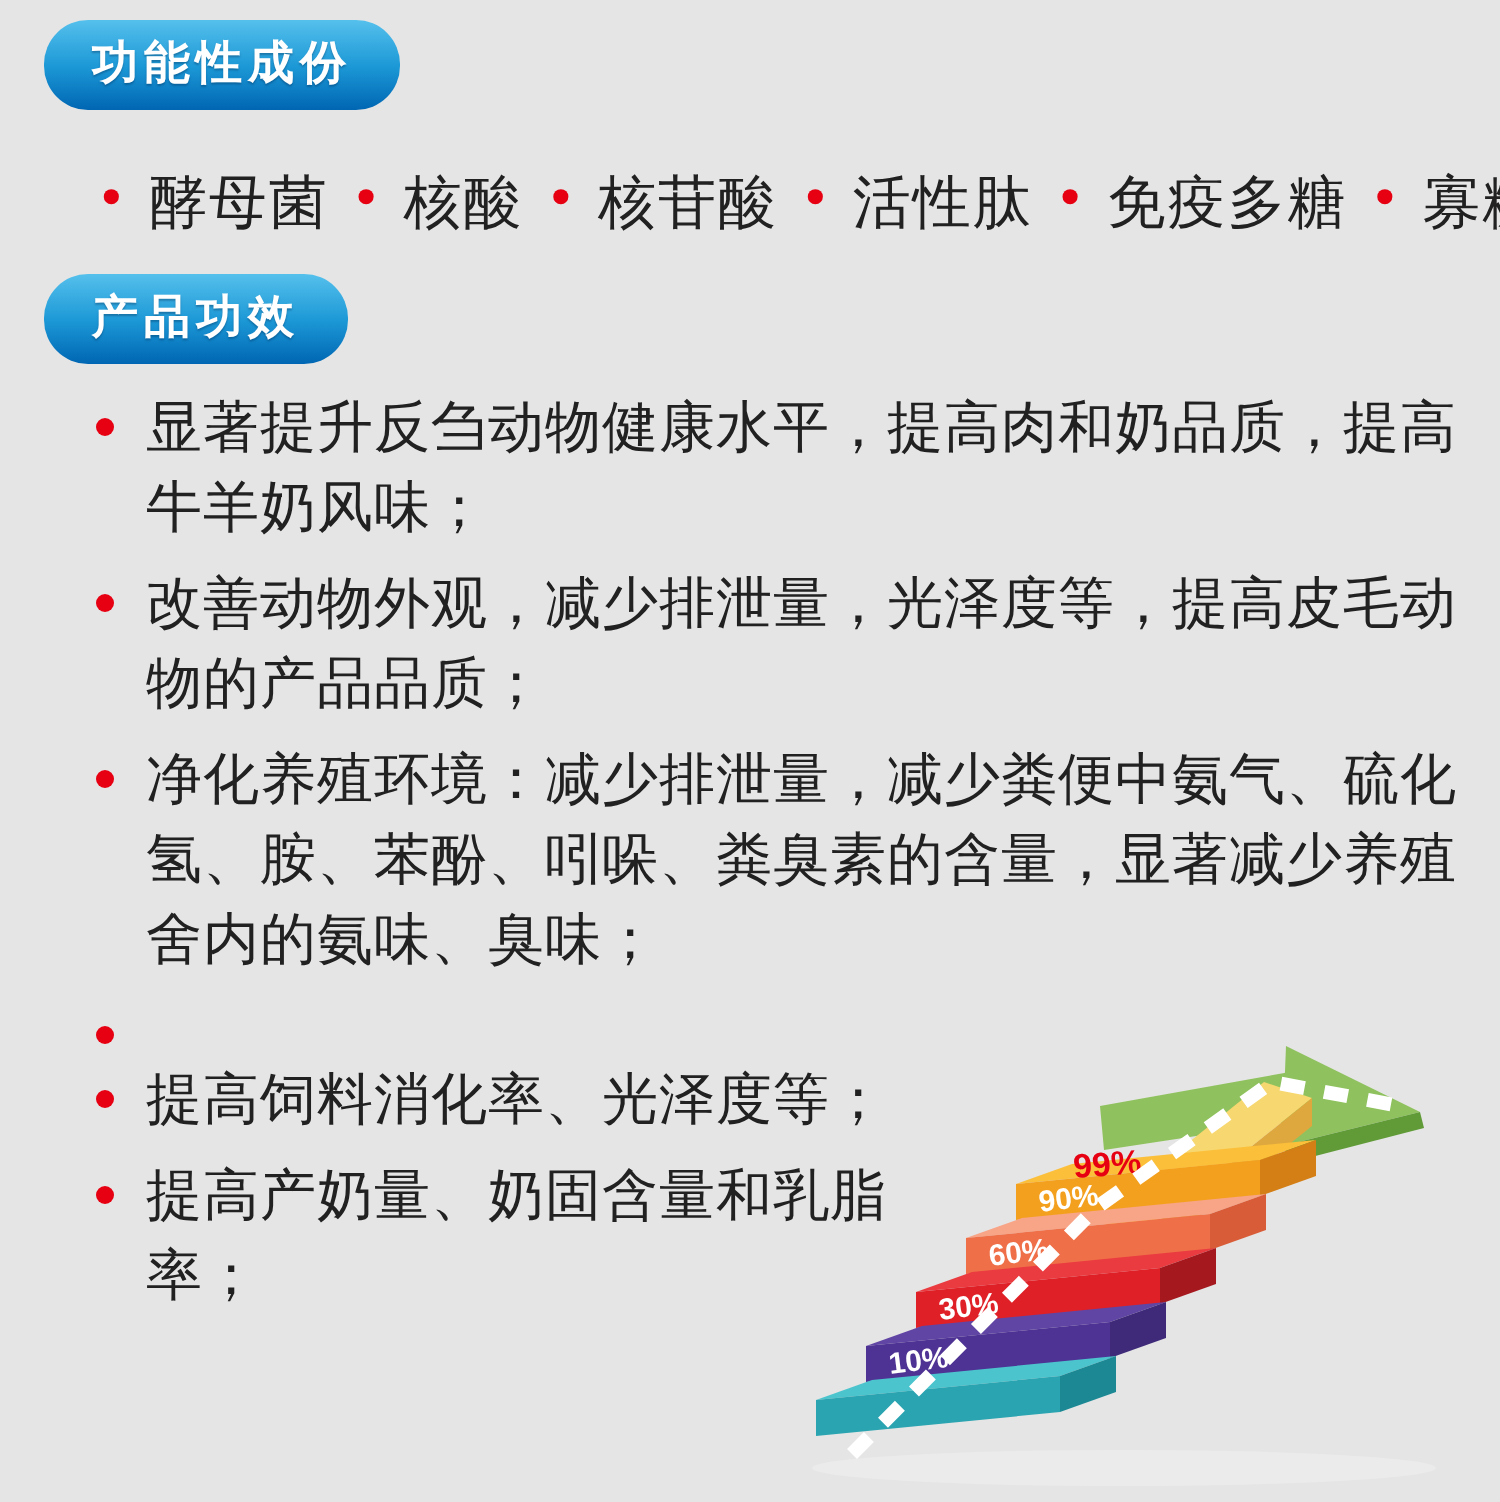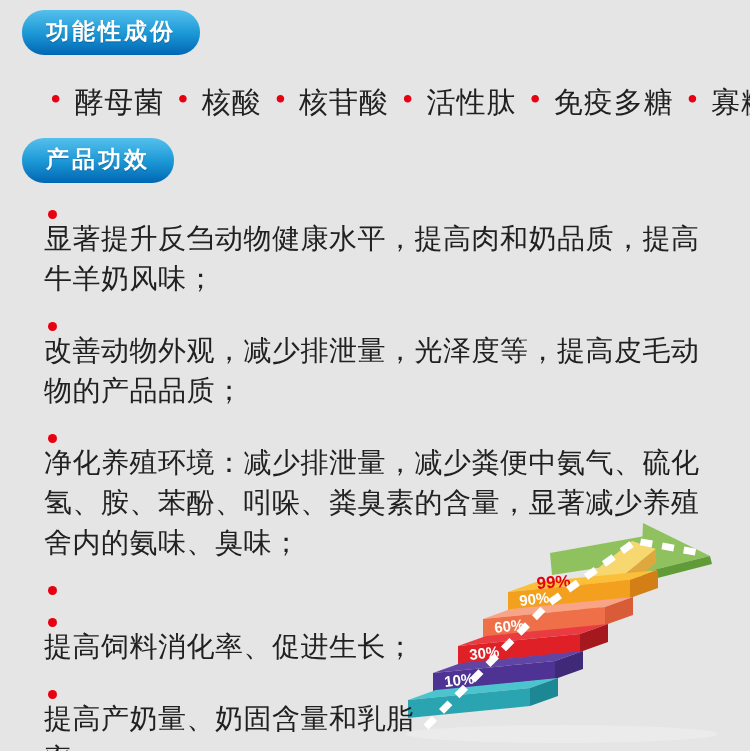--- a/index.html
+++ b/index.html
@@ -17,21 +17,21 @@
 
   
   .ing-wrap{margin:24px 0 8px 0;position:relative;z-index:2;}
   .ing-line{padding-left:48px;line-height:43px;font-size:29px;white-space:nowrap;}
   .sep-dot{color:#e60012;font-size:26px;margin:0 11px;vertical-align:3px;}
   .sep-dot:first-child{margin-left:0;}
   .ing-item{letter-spacing:1px;}
 
   
   ul.efficacy{list-style:none;margin:12px 0 0 0;padding:0 0 0 44px;position:relative;z-index:2;}
-  ul.efficacy li{display:flex;align-items:flex-start;margin:0 0 8px 0;flex-direction:column;}
+  ul.efficacy li{display:flex;align-items:flex-start;margin:0 0 8px 0;}
   .li-dot{flex:none;width:9px;height:9px;border-radius:50%;background:#e60012;
           margin:15px 16px 0 4px;}
   .li-text{display:inline-block;font-size:28px;line-height:40px;letter-spacing:.5px;
            max-width:672px;}
   ul.efficacy li:nth-child(4) .li-text{max-width:360px;}
   ul.efficacy li:nth-child(5) .li-text{max-width:430px;}
   ul.efficacy li:nth-child(6) .li-text{max-width:385px;}
 
   
   .stairs{position:absolute;left:400px;top:511px;width:350px;height:240px;z-index:1;}
@@ -68,21 +68,21 @@
       </li>
       <li>
         <span class="li-dot"></span>
         <span class="li-text">净化养殖环境：减少排泄量，减少粪便中氨气、硫化氢、胺、苯酚、吲哚、粪臭素的含量，显著减少养殖舍内的氨味、臭味；</span>
       </li>
       <li>
         <span class="li-dot"></span>
       </li>
       <li>
         <span class="li-dot"></span>
-        <span class="li-text">提高饲料消化率、促进生长；</span>
+        <span class="li-text">提高饲料消化率、光泽度等；</span>
       </li>
       <li>
         <span class="li-dot"></span>
         <span class="li-text">提高产奶量、奶固含量和乳脂率；</span>
       </li>
     </ul>
 
   <svg class="stairs" viewBox="0 0 350 240">
 
     <ellipse cx="162" cy="223" rx="156" ry="9" fill="#ebebeb"></ellipse>

